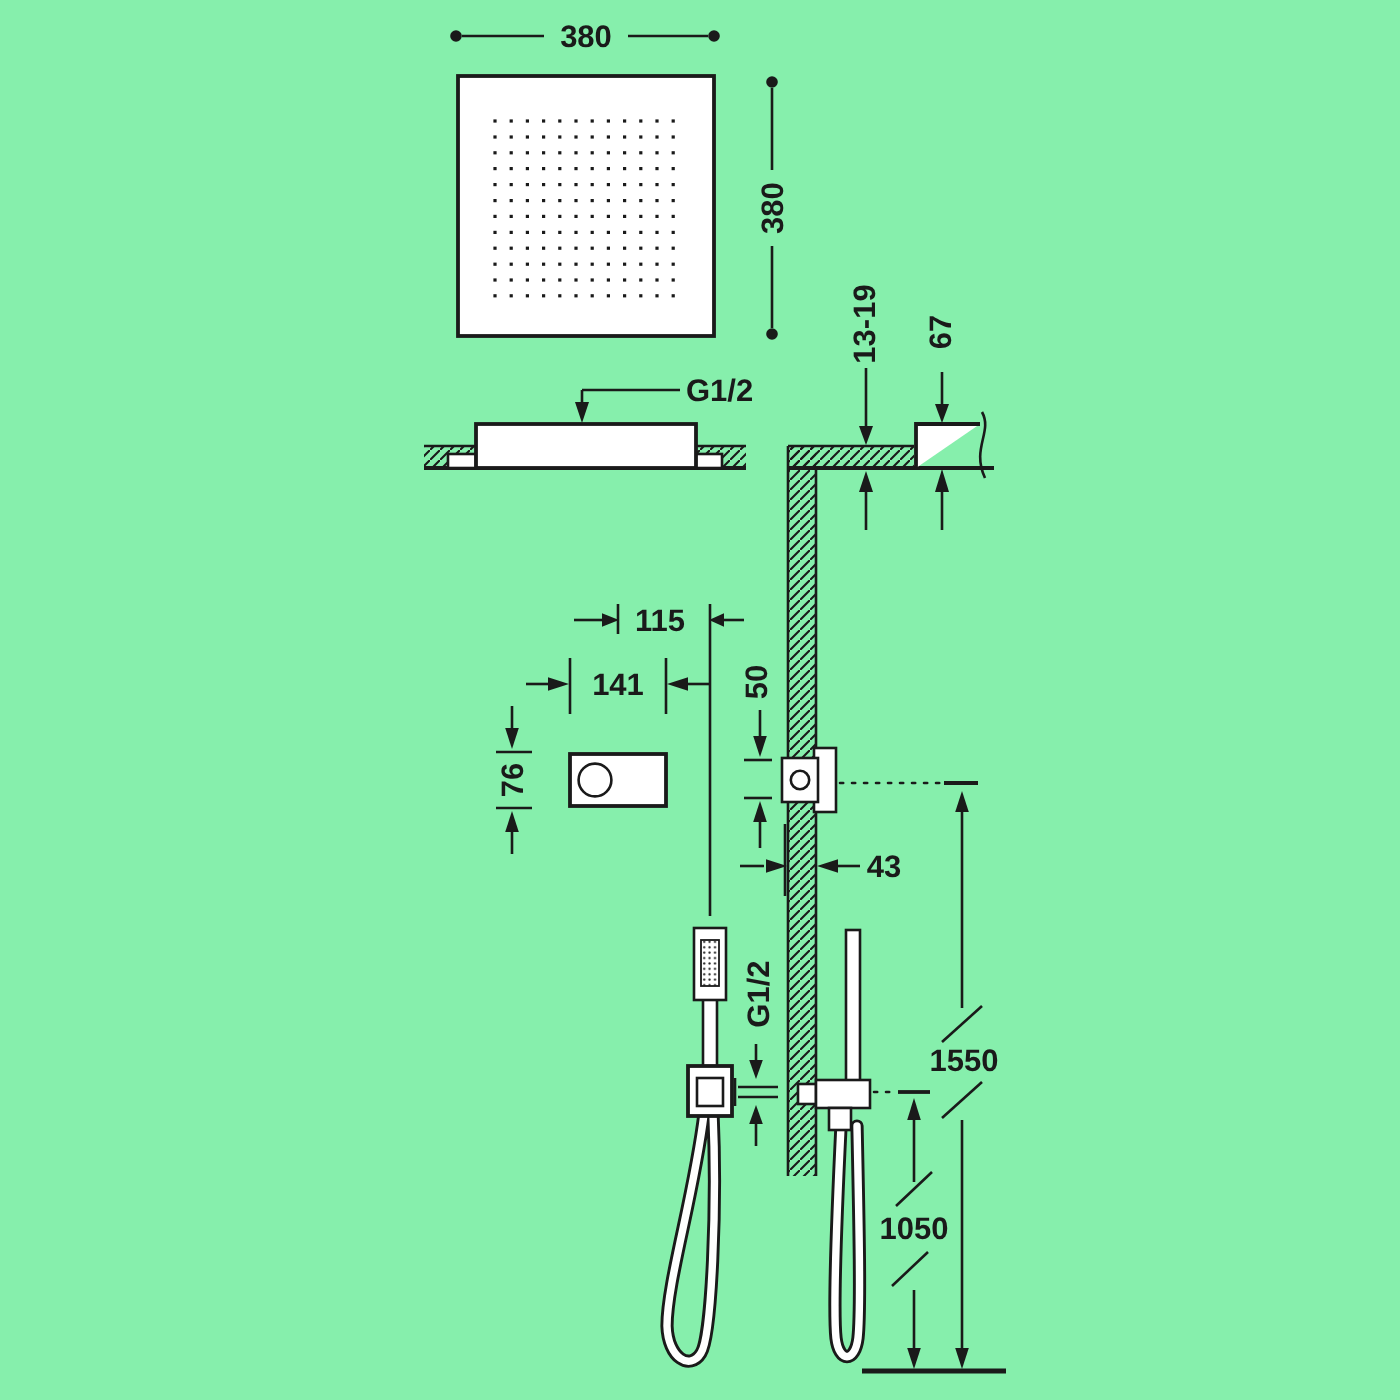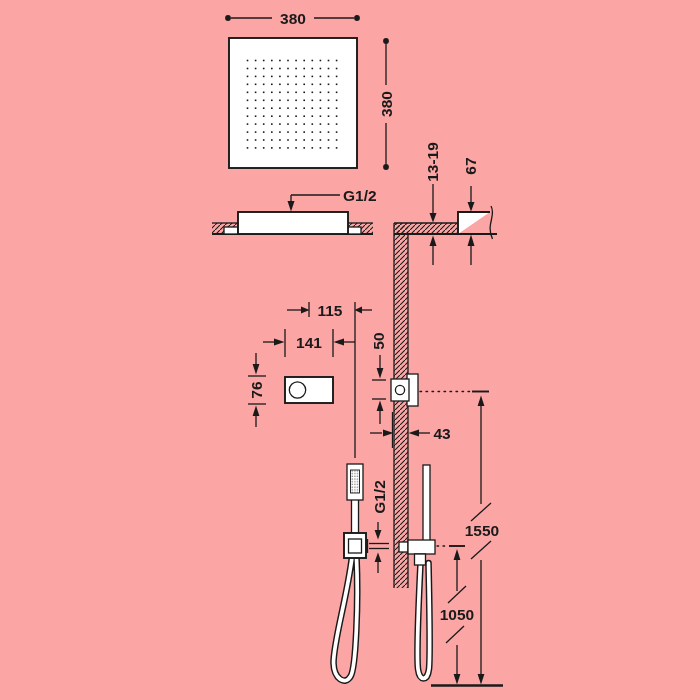--- a/index.html
+++ b/index.html
@@ -1,16 +1,16 @@
 <!DOCTYPE html>
 <html style="--line: #1a1a1a;"><head>
 <meta charset="utf-8">
 <style>
   html,body{margin:0;padding:0;background:#fff;width:700px;height:700px;overflow:hidden;}
-  .stage{position:relative;width:700px;height:700px;background:#fca5a5;}
+  .stage{position:relative;width:700px;height:700px;background:#86efac;}
   svg{position:absolute;left:0;top:0;}
   .ln{stroke:var(--line,#1a1a1a);stroke-width:1.3;fill:none;}
   .ln2{stroke:var(--line,#1a1a1a);stroke-width:1.9;fill:none;}
   .thk{stroke:var(--line,#1a1a1a);stroke-width:2.5;fill:none;}
   .wht{fill:#ffffff;}
   .arr{fill:var(--line,#1a1a1a);stroke:none;}
   .dotend{fill:var(--line,#1a1a1a);stroke:none;}
   .dotted{stroke-dasharray:1.6 4.4;stroke-linecap:round;}
   .hose-o{stroke:var(--line,#1a1a1a);stroke-width:6.6;fill:none;stroke-linecap:round;}
   .hose-i{stroke:#fff;stroke-width:3.7;fill:none;stroke-linecap:round;}

